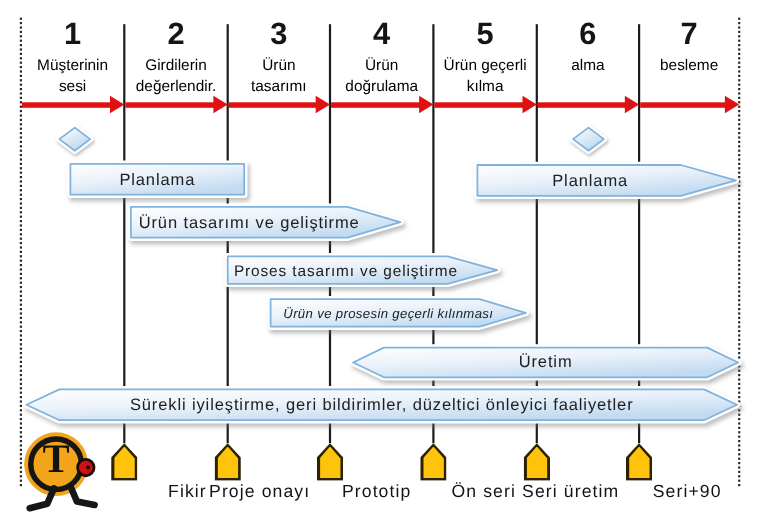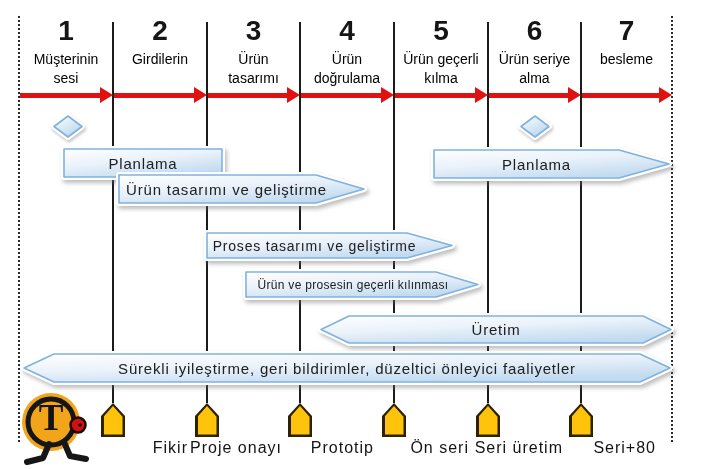--- a/index.html
+++ b/index.html
@@ -20,21 +20,21 @@
     border-left:13px solid #e01111;border-top:8px solid transparent;border-bottom:8px solid transparent;}
   
   .banner{position:absolute;z-index:3;}
   .banner svg{position:absolute;left:0;top:0;width:100%;height:100%;overflow:visible;
     filter:drop-shadow(2px 3px 2px rgba(110,110,110,.45));}
   .outer{fill:#ffffff;stroke:#ffffff;stroke-width:6;stroke-linejoin:round;}
   .inner{stroke:#7fb2dd;stroke-width:1.6;stroke-linejoin:round;}
   .blabel{position:absolute;inset:0;display:flex;align-items:center;justify-content:center;
     font-size:15px;letter-spacing:.8px;color:#202020;white-space:nowrap;z-index:4;}
   .blabel.pr30{padding-right:30px;}
-  .blabel.pr18{padding-right:18px;font-size:12px;letter-spacing:.3px;}
+  .blabel.pr18{padding-right:18px;font-size:12px;letter-spacing:.3px;font-style:italic;}
   .blabel.f14{font-size:14px;}
   .diamond{position:absolute;z-index:3;}
   .diamond svg{position:absolute;left:0;top:0;width:100%;height:100%;overflow:visible;
     filter:drop-shadow(1.5px 2px 1.5px rgba(120,120,120,.45));}
   
   .marker{position:absolute;top:403px;width:24px;height:34px;z-index:3;background:#2c2200;
     clip-path:polygon(50% 0%,100% 38%,100% 100%,0% 100%,0% 38%);}
   .marker .fillp{position:absolute;left:2.5px;top:3px;right:2.5px;bottom:2.5px;background:#ffc30b;
     clip-path:polygon(50% 0%,100% 38%,100% 100%,0% 100%,0% 38%);}
   .mlabel{position:absolute;top:439px;width:150px;text-align:right;font-size:16px;
@@ -61,39 +61,39 @@
   <div class="vline" style="left:580px"></div>
 
   <div class="phase" style="left:19px;width:94px">
     <div class="num">1</div>
     <div class="pn1">Müşterinin</div>
     <div class="pn2">sesi</div>
   </div>
   <div class="phase" style="left:113px;width:94px">
     <div class="num">2</div>
     <div class="pn1">Girdilerin</div>
+    <div class="pn2">değerlendir.</div>
   </div>
   <div class="phase" style="left:207px;width:93px">
     <div class="num">3</div>
     <div class="pn1">Ürün</div>
     <div class="pn2">tasarımı</div>
   </div>
   <div class="phase" style="left:300px;width:94px">
     <div class="num">4</div>
     <div class="pn1">Ürün</div>
     <div class="pn2">doğrulama</div>
   </div>
   <div class="phase" style="left:394px;width:94px">
     <div class="num">5</div>
     <div class="pn1">Ürün geçerli</div>
     <div class="pn2">kılma</div>
   </div>
   <div class="phase" style="left:488px;width:93px">
     <div class="num">6</div>
-    <div class="pn1">Ürün seriye</div>
     <div class="pn2">alma</div>
   </div>
   <div class="phase" style="left:581px;width:91px">
     <div class="num">7</div>
     <div class="pn2">besleme</div>
   </div>
 
   <div class="aseg" style="left:20px;width:81px"></div>
     <div class="ahead" style="left:100px"></div>
   <div class="aseg" style="left:114px;width:81px"></div>
@@ -142,21 +142,21 @@
             <stop offset="0.5" stop-color="#e9f1fa"></stop>
             <stop offset="1" stop-color="#c2dbf0"></stop>
           </linearGradient>
         </defs>
       <polygon class="outer" points="0,0 158,0 158,28 0,28"></polygon>
       <polygon class="inner" fill="url(#g1)" points="0,0 158,0 158,28 0,28"></polygon>
     </svg>
     <span class="blabel">Planlama</span>
   </div>
 
-  <div class="banner" style="left:119px;top:175px;width:245px;height:28px">
+  <div class="banner" style="left:119px;top:188px;width:245px;height:28px">
     <svg viewBox="0 0 245 28" preserveAspectRatio="none">
         <defs>
           <linearGradient id="g2" x1="0" y1="0" x2="0.6" y2="1">
       <stop offset="0" stop-color="#ffffff"></stop>
             <stop offset="0.5" stop-color="#e9f1fa"></stop>
             <stop offset="1" stop-color="#c2dbf0"></stop>
           </linearGradient>
         </defs>
       <polygon class="outer" points="0,0 197,0 245,14 197,28 0,28"></polygon>
       <polygon class="inner" fill="url(#g2)" points="0,0 197,0 245,14 197,28 0,28"></polygon>
@@ -256,21 +256,21 @@
     </div>
   <div class="marker" style="left:569px">
       <div class="fillp"></div>
     </div>
 
   <div class="mlabel" style="left:38px">Fikir</div>
   <div class="mlabel" style="left:132px">Proje onayı</div>
   <div class="mlabel" style="left:224px">Prototip</div>
   <div class="mlabel" style="left:413px">Seri üretim</div>
   <div class="mlabel" style="left:319px">Ön seri</div>
-  <div class="mlabel" style="left:506px">Seri+80</div>
+  <div class="mlabel" style="left:506px">Seri+90</div>
 
   <div class="logo">
     <svg viewBox="0 0 92 78">
       <circle cx="37" cy="32" r="29" fill="#f2a51b"></circle>
       <circle cx="37" cy="32" r="23" fill="none" stroke="#161616" stroke-width="5"></circle>
       <path d="M35 54 L29 68 L13 72" fill="none" stroke="#161616" stroke-width="6" stroke-linecap="round" stroke-linejoin="round"></path>
       <path d="M50 52 L56 66 L72 69" fill="none" stroke="#161616" stroke-width="6" stroke-linecap="round" stroke-linejoin="round"></path>
       <circle cx="64" cy="35" r="7.5" fill="#cf1113" stroke="#1c0b00" stroke-width="2.5"></circle>
       <circle cx="66" cy="35" r="1.8" fill="#1c0b00"></circle>
     </svg>

